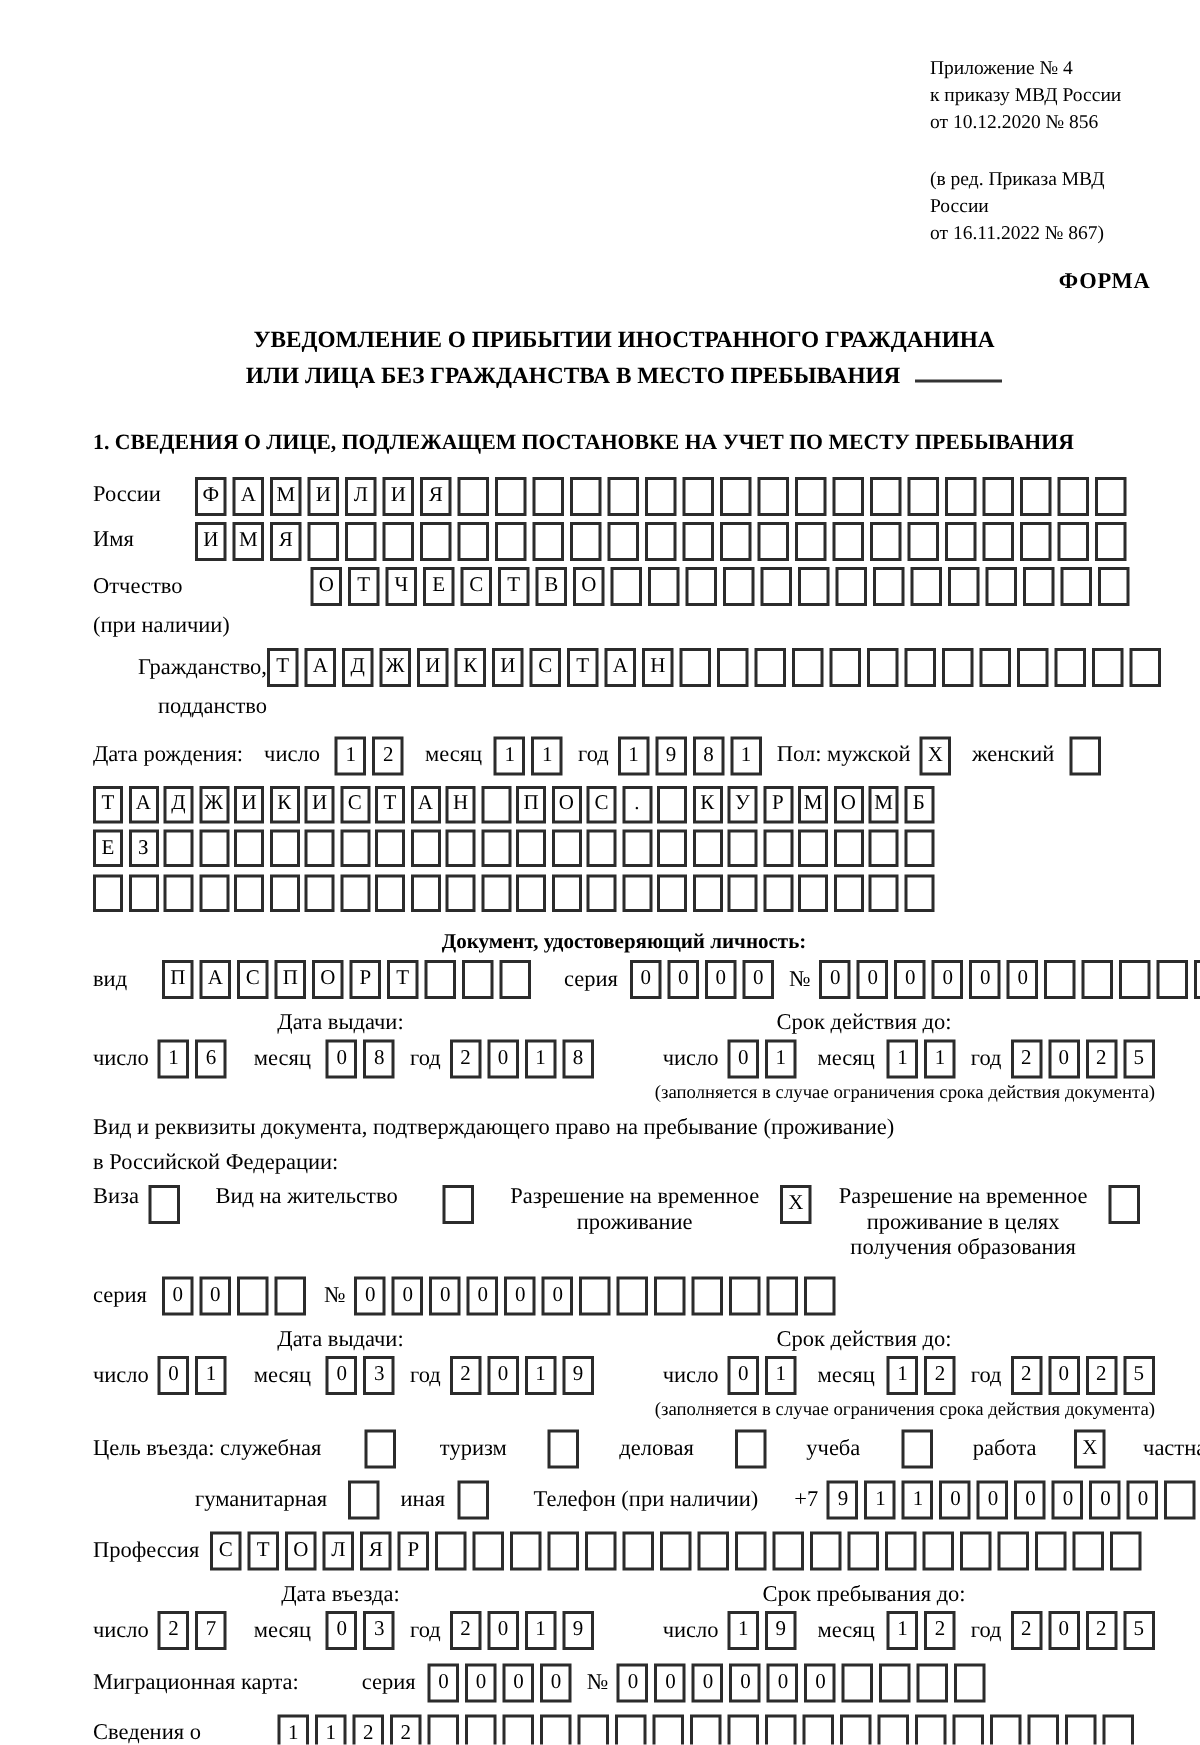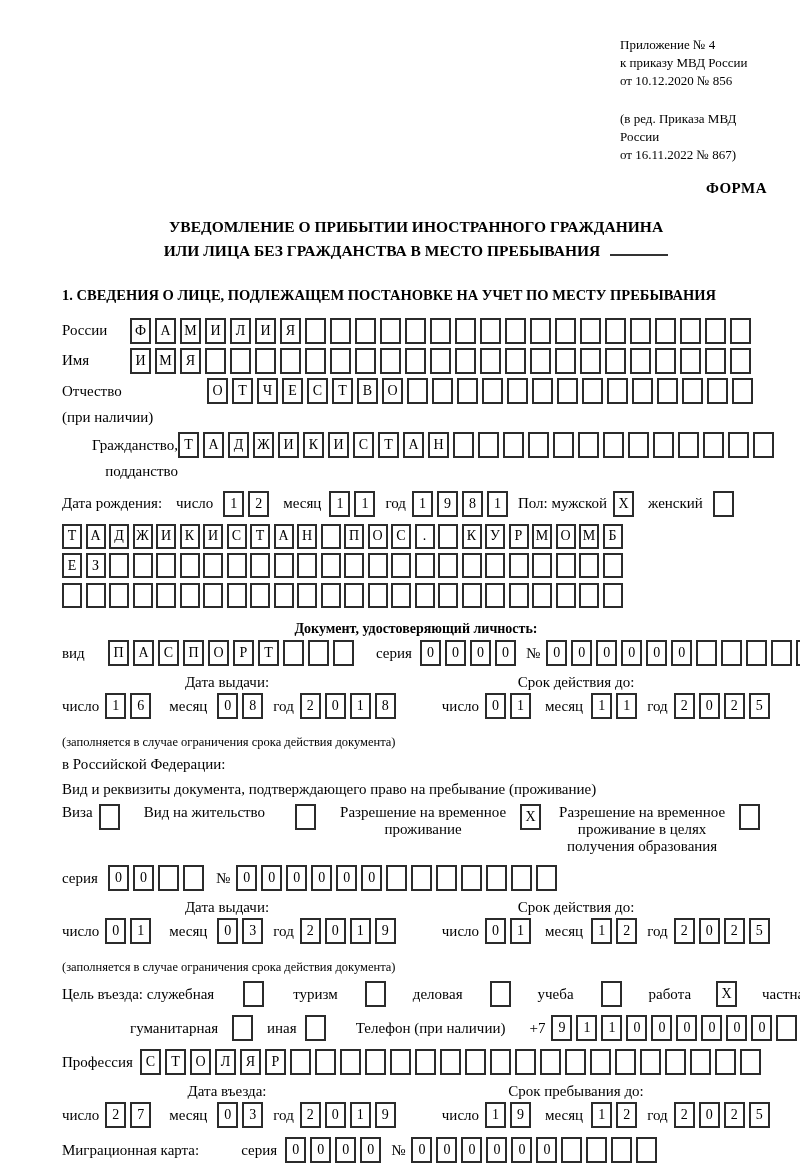--- a/index.html
+++ b/index.html
@@ -33,21 +33,21 @@
   .stack .boxes{margin-bottom:4.5px;}
   .chk{box-sizing:border-box;flex:none;width:21px;height:26px;border:2px solid #2b2b2b;display:flex;align-items:center;justify-content:center;font-size:14px;}
   .ml6{margin-left:6px;}.ml8{margin-left:8px;}.ml10{margin-left:10px;}.ml12{margin-left:8px;}
   .ml14{margin-left:14px;}.ml18{margin-left:18px;}.ml24{margin-left:24px;}.ml30{margin-left:30px;}
   .ml42{margin-left:42px;}.ml68{margin-left:68px;}
   .mr6{margin-right:6px;}.mr8{margin-right:8px;}.mr10{margin-right:10px;}
   .doc-heading{margin-top:9px;text-align:center;font-weight:bold;font-size:14px;}
   .two-heads{display:flex;margin-top:8px;font-size:15px;}
   .head1{width:330px;text-align:center;}
   .head2{width:368px;text-align:center;}
-  .note{font-size:12.5px;text-align:left;margin-top:16px;}
+  .note{font-size:12.5px;text-align:right;margin-top:2px;}
   .plain{margin-top:8px;font-size:15px;}
   .center-lbl{text-align:center;}
 </style>
 </head>
 <body>
 
 <div class="page">
 
   <div class="appendix">
     <div>Приложение № 4</div>
@@ -374,22 +374,22 @@
     <span class="boxes">
         <span class="cell">2</span>
         <span class="cell">0</span>
         <span class="cell">2</span>
         <span class="cell">5</span>
       </span>
   </div>
 
   <div class="note">(заполняется в случае ограничения срока действия документа)</div>
 
+  <div class="plain">Вид и реквизиты документа, подтверждающего право на пребывание (проживание)</div>
   <div class="plain" style="margin-top:6px;">в Российской Федерации:</div>
-  <div class="plain">Вид и реквизиты документа, подтверждающего право на пребывание (проживание)</div>
 
   <div class="row top" style="margin-top:6px;">
     <span class="lbl">Виза</span>
     <span class="chk ml6"></span>
     <span class="lbl ml24">Вид на жительство</span>
     <span class="chk ml30"></span>
     <span class="lbl ml24 pre center-lbl">Разрешение на временное
 проживание</span>
     <span class="chk ml14">X</span>
     <span class="lbl ml18 pre center-lbl">Разрешение на временное

